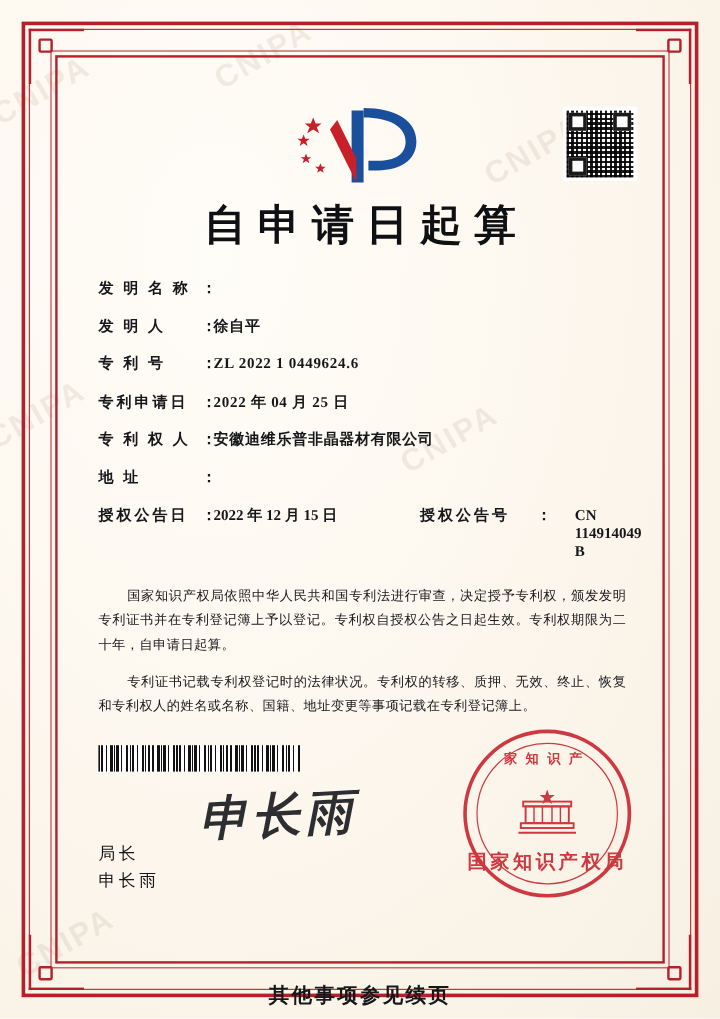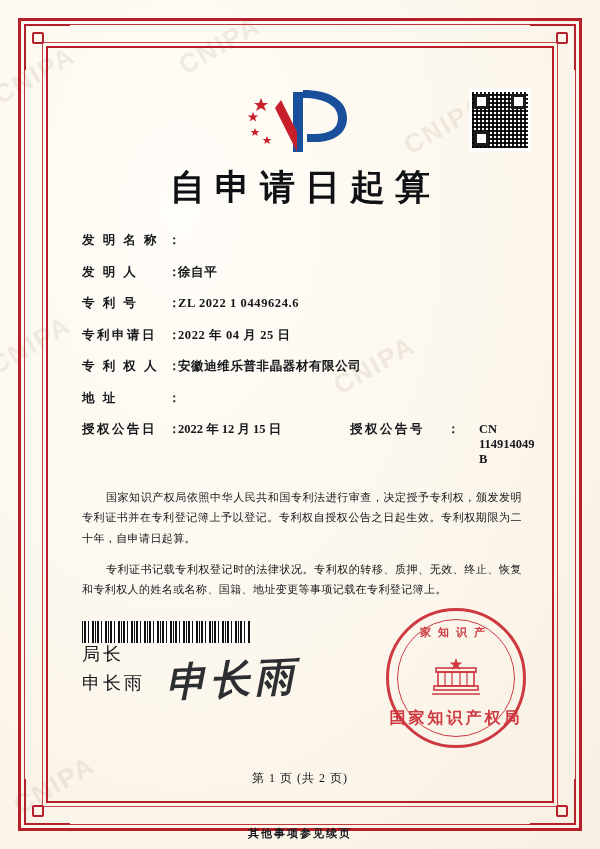--- a/index.html
+++ b/index.html
@@ -179,22 +179,22 @@
   .barcode {
     position: absolute;
     left: 26px; top: 565px;
     width: 168px; height: 22px;
     background: repeating-linear-gradient(90deg,
       #111 0 1px, #fff 1px 2px, #111 2px 4px, #fff 4px 6px,
       #111 6px 7px, #fff 7px 10px, #111 10px 12px, #fff 12px 13px);
   }
   .signblock {
     position: absolute;
-    left: 26px; top: 584px;
-    font-size: 18px;
+    left: 26px; top: 646px;
+    font-size: 14px;
     letter-spacing: 3px;
     color: #16171b;
     line-height: 1.6;
   }
   .signature {
     position: absolute;
     left: 110px; top: 596px;
     font-size: 40px;
     color: #1d1f24;
     font-family: "Liberation Serif", serif;
@@ -243,21 +243,21 @@
     left: 0; right: 0; bottom: 6px;
     text-align: center;
     font-size: 12px;
     color: #16171b;
     letter-spacing: 1px;
   }
   .footnote {
     position: absolute;
     left: 0; right: 0; bottom: 8px;
     text-align: center;
-    font-size: 11px;
+    font-size: 17px;
     color: #16171b;
     letter-spacing: 2px;
     font-weight: bold;
   }
 </style>
 </head>
 <body>
 
 <div class="page">
 
@@ -373,17 +373,16 @@
           <line x1="34" y1="16" x2="34" y2="30" stroke="#c8202a" stroke-width="1.2"></line>
           <line x1="41" y1="16" x2="41" y2="30" stroke="#c8202a" stroke-width="1.2"></line>
           <rect x="10" y="12" width="40" height="4" fill="none" stroke="#c8202a" stroke-width="1.6"></rect>
           <polygon points="30,2 31.6,6.6 36.4,6.6 32.5,9.4 34,14 30,11.2 26,14 27.5,9.4 23.6,6.6 28.4,6.6" fill="#c8202a"></polygon>
           <line x1="6" y1="38" x2="54" y2="38" stroke="#c8202a" stroke-width="1.6"></line>
         </svg>
       </div>
       <div class="seal-text-bottom">国家知识产权局</div>
     </div>
 
-    <div class="pagenum">第 1 页 (共 2 页)</div>
   </div>
 
   <div class="footnote">其他事项参见续页</div>
 </div>
 
 </body></html>

